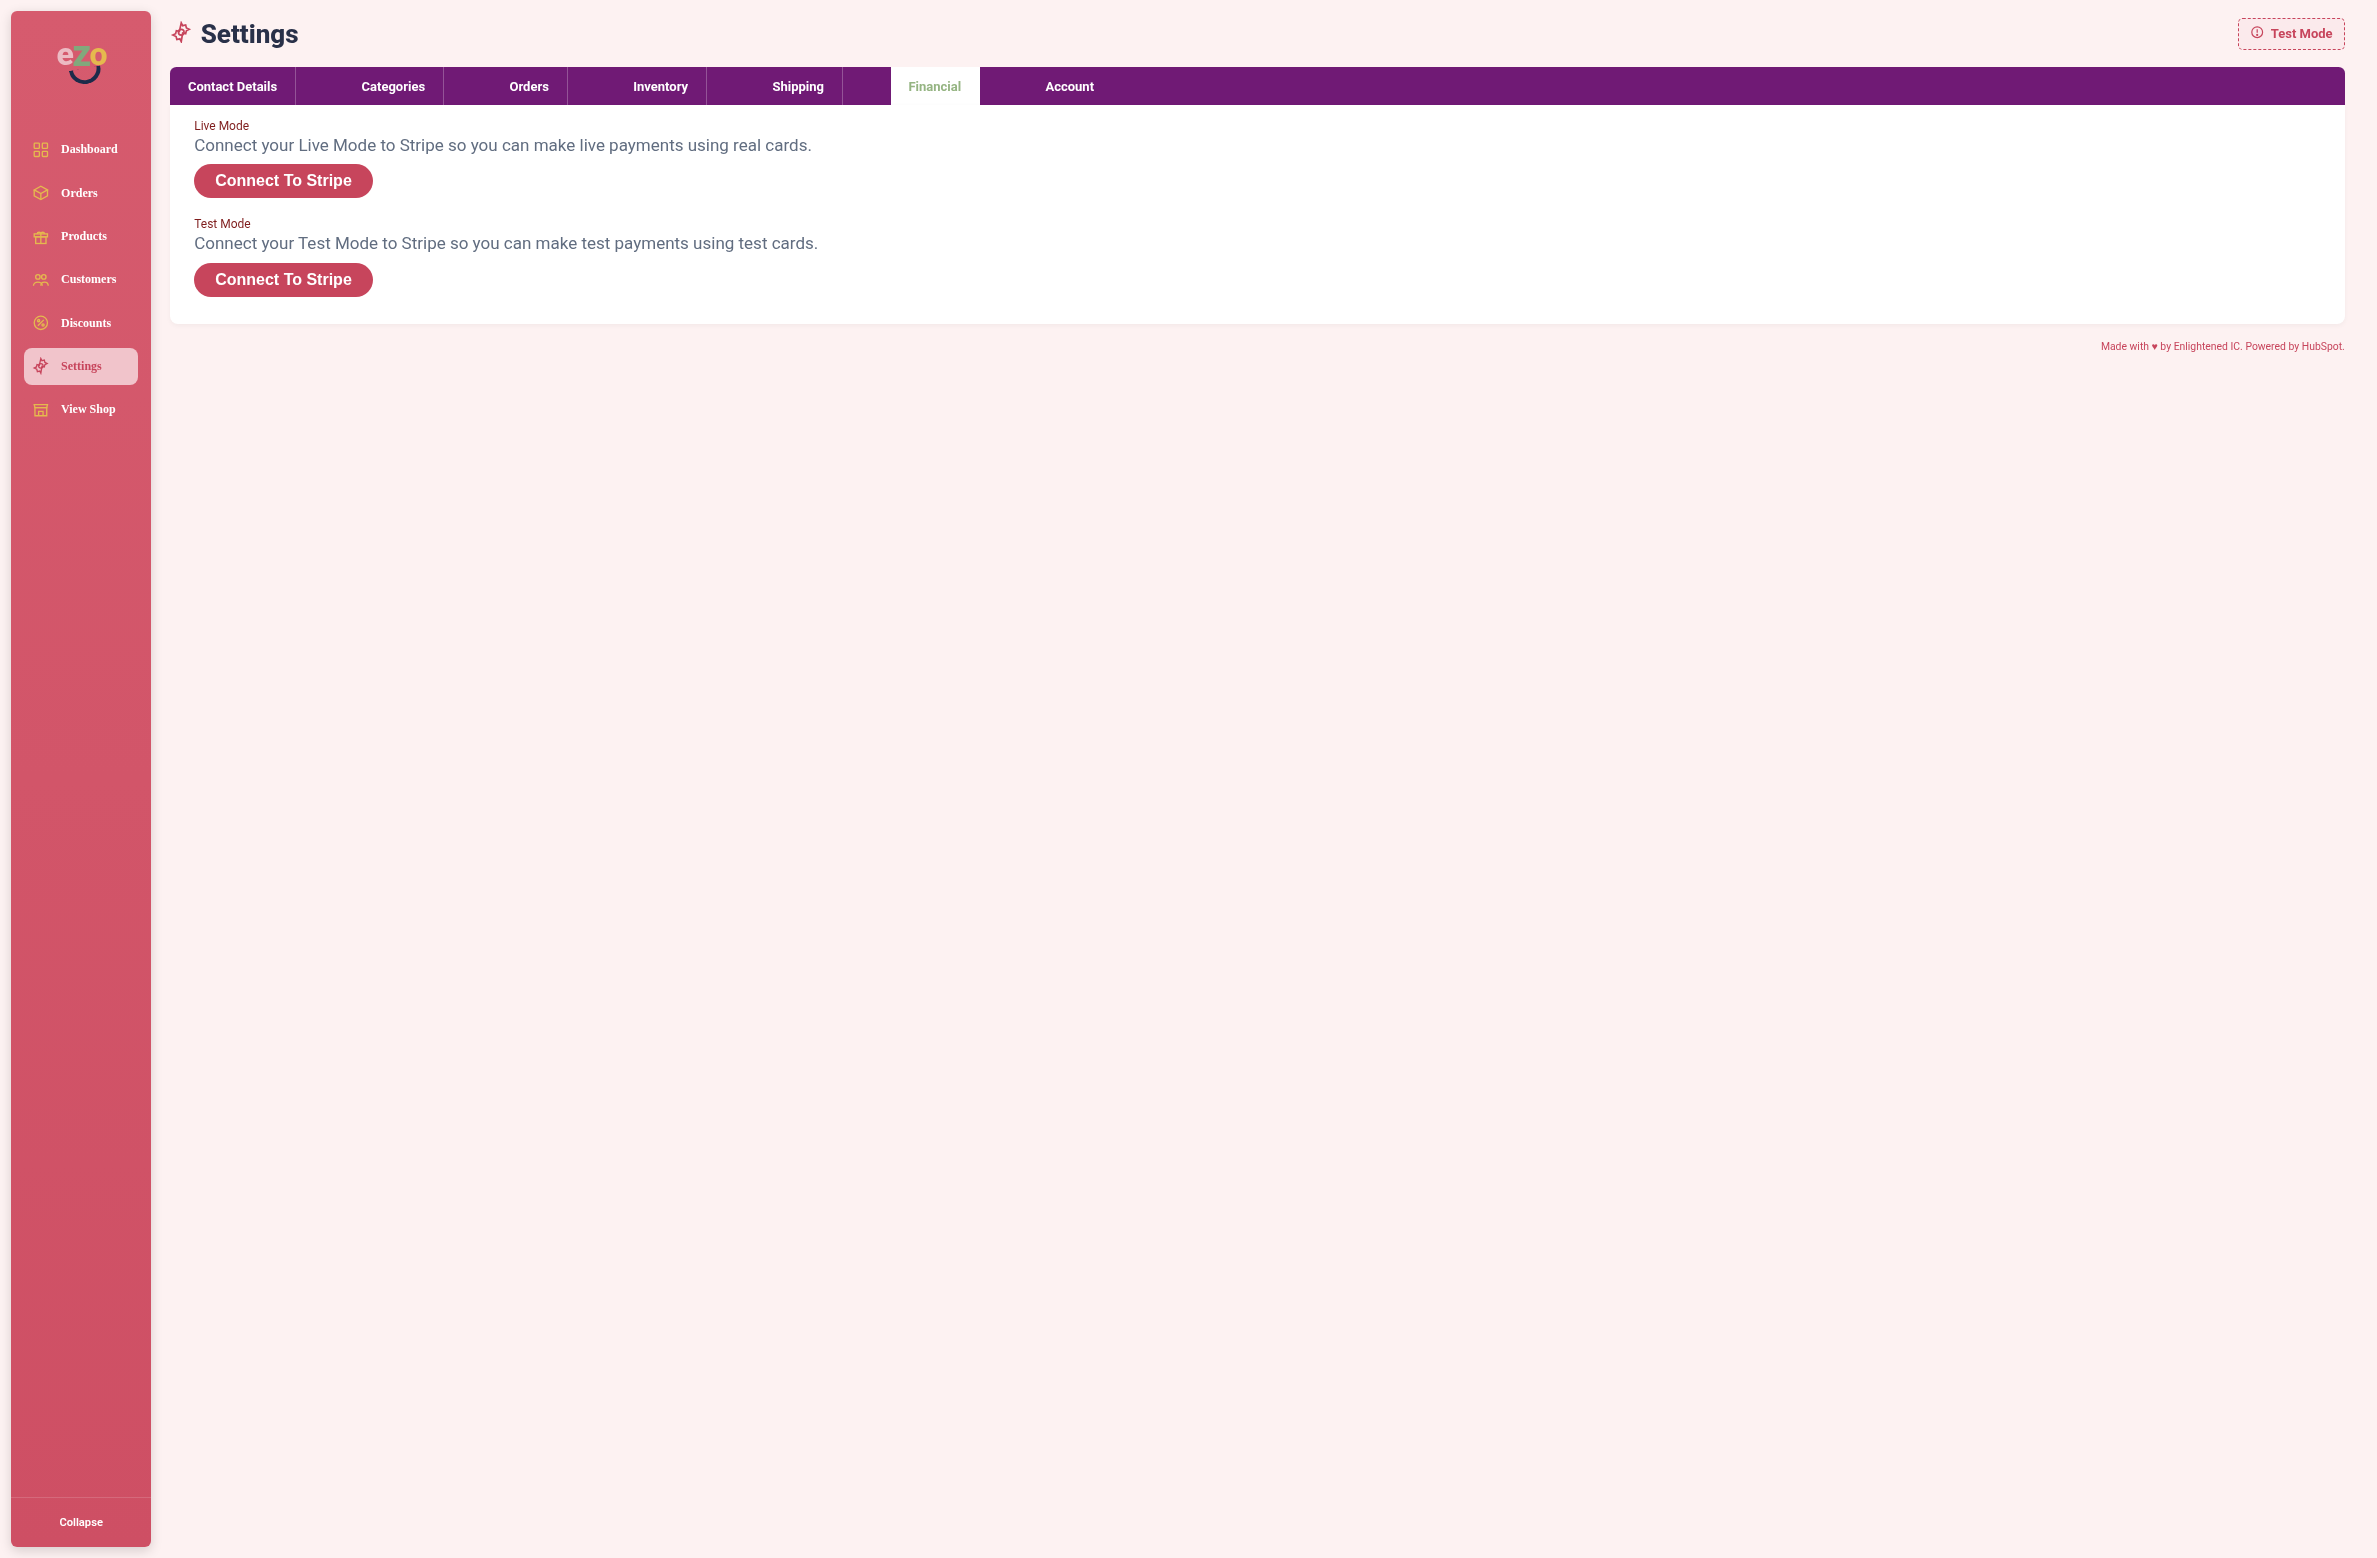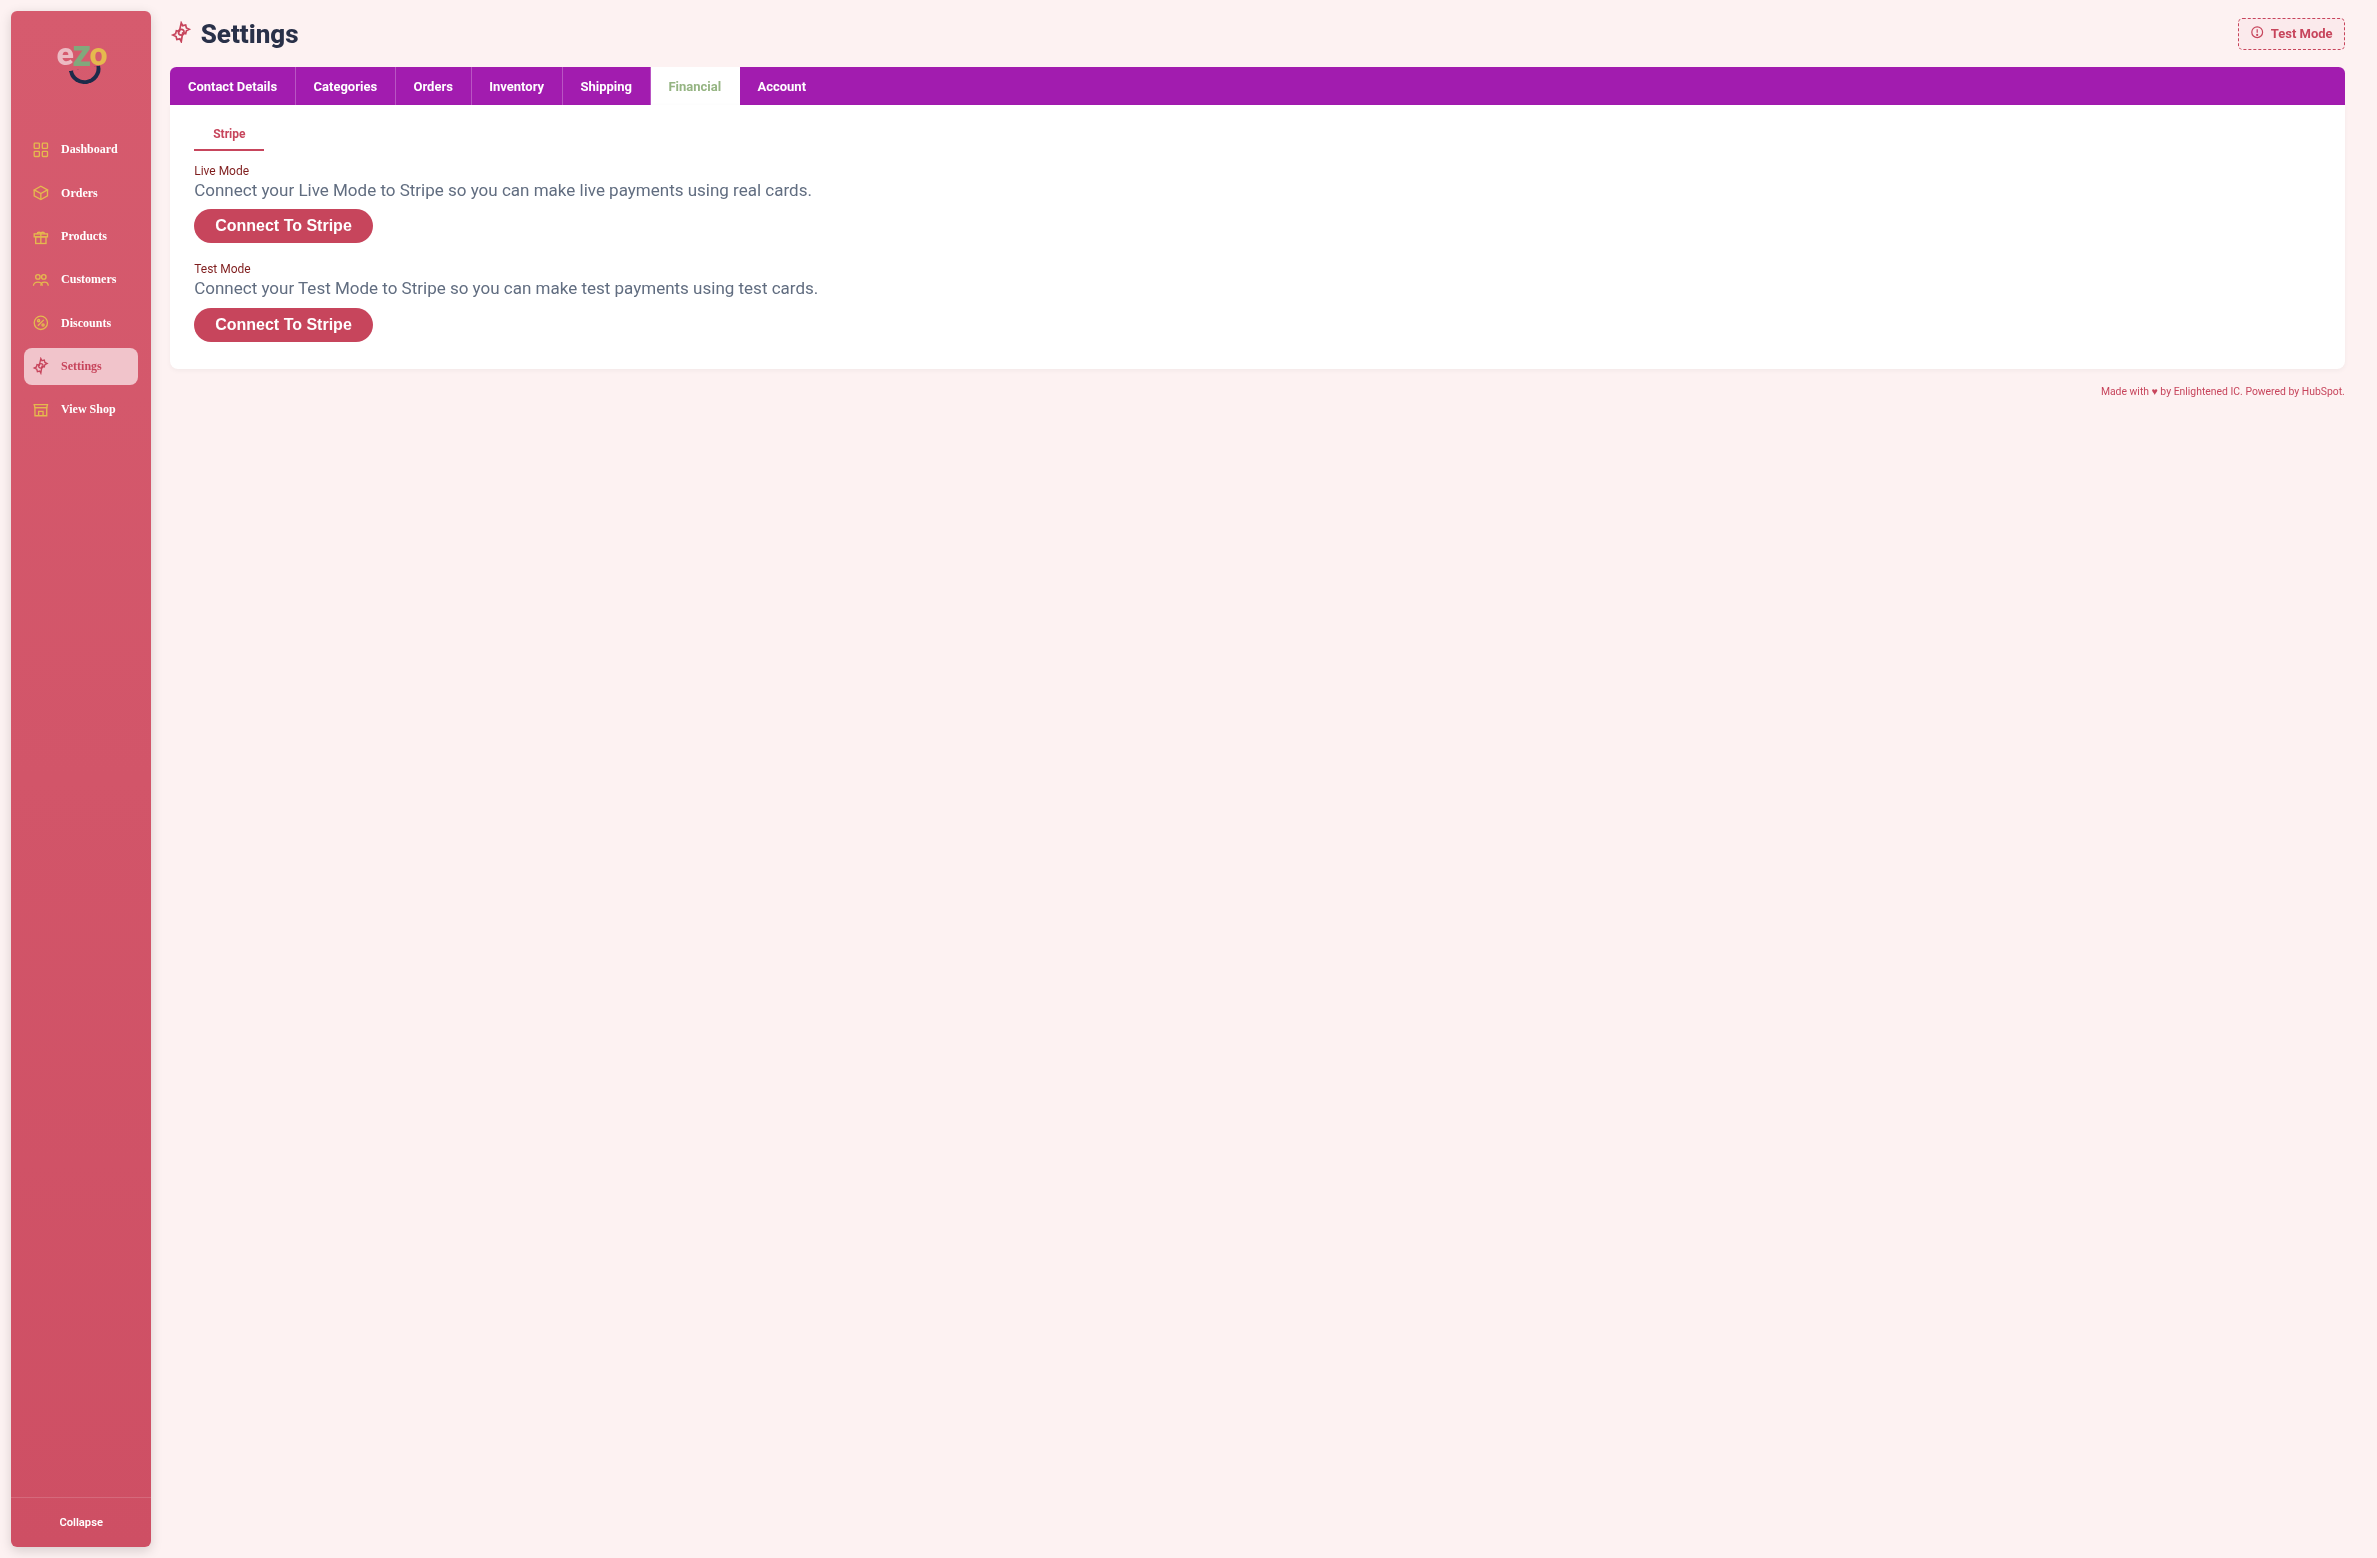--- a/index.html
+++ b/index.html
@@ -123,23 +123,24 @@
       background: #fbeaec;
       color: #c7455c;
       font-size: 13px;
       font-weight: 700;
       cursor: default;
     }
     .test-mode-badge svg { width: 14.4px; height: 14.4px; }
     
     .tabs {
       display: flex;
-      background: #a21caf;
+      background: #701a75;
       border-radius: 6.4px 6.4px 0 0;
       overflow: hidden;
+      gap: 48px;
     }
     .tab {
       padding: 11.2px 17.7px;
       color: #fff;
       font-size: 13px;
       font-weight: 700;
       cursor: pointer;
       border-right: 0.8px solid rgba(255,255,255,0.25);
     }
     .tab.active {
@@ -321,23 +322,20 @@
       <div class="tab">Contact Details</div>
       <div class="tab">Categories</div>
       <div class="tab">Orders</div>
       <div class="tab">Inventory</div>
       <div class="tab">Shipping</div>
       <div class="tab active">Financial</div>
       <div class="tab" style="border-right:none">Account</div>
     </div>
 
     <div class="panel">
-      <div class="subtabs">
-        <div class="subtab">Stripe</div>
-      </div>
 
       <div class="section">
         <div class="section-title">Live Mode</div>
         <div class="section-desc">Connect your Live Mode to Stripe so you can make live payments using real cards.</div>
         <button class="btn">Connect To Stripe</button>
       </div>
 
       <div class="section" style="margin-bottom:3.2px">
         <div class="section-title">Test Mode</div>
         <div class="section-desc">Connect your Test Mode to Stripe so you can make test payments using test cards.</div>

